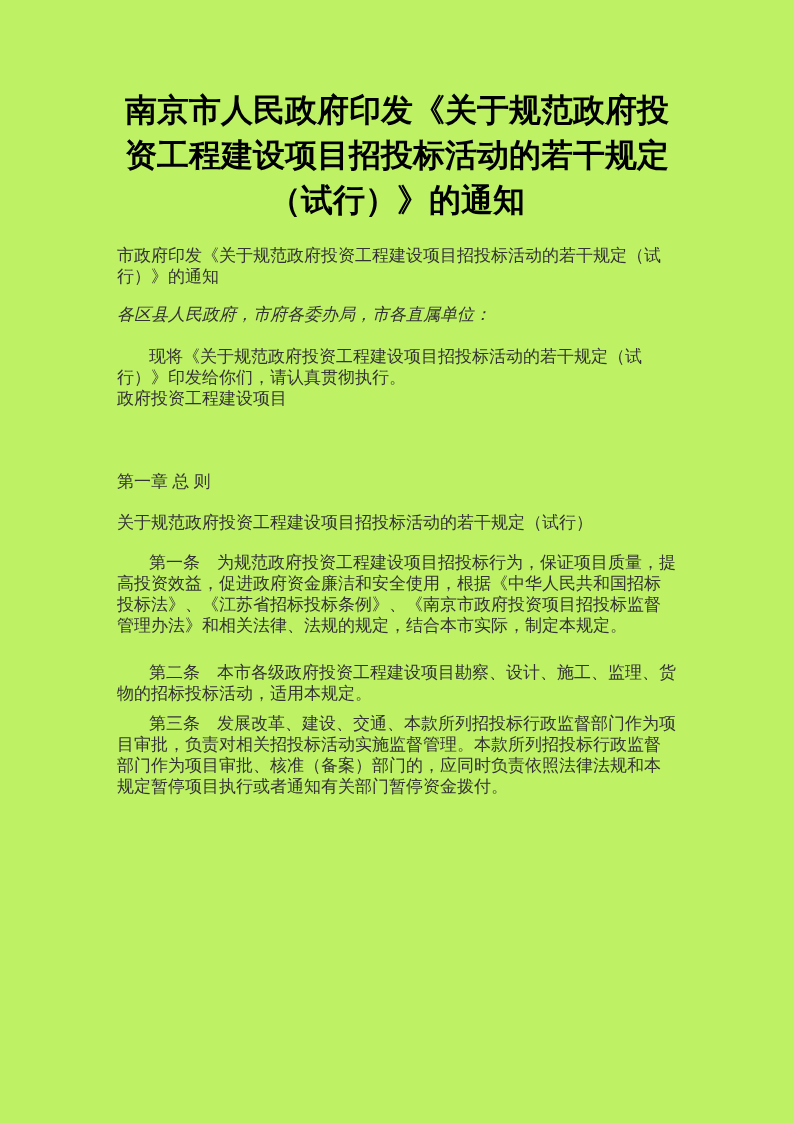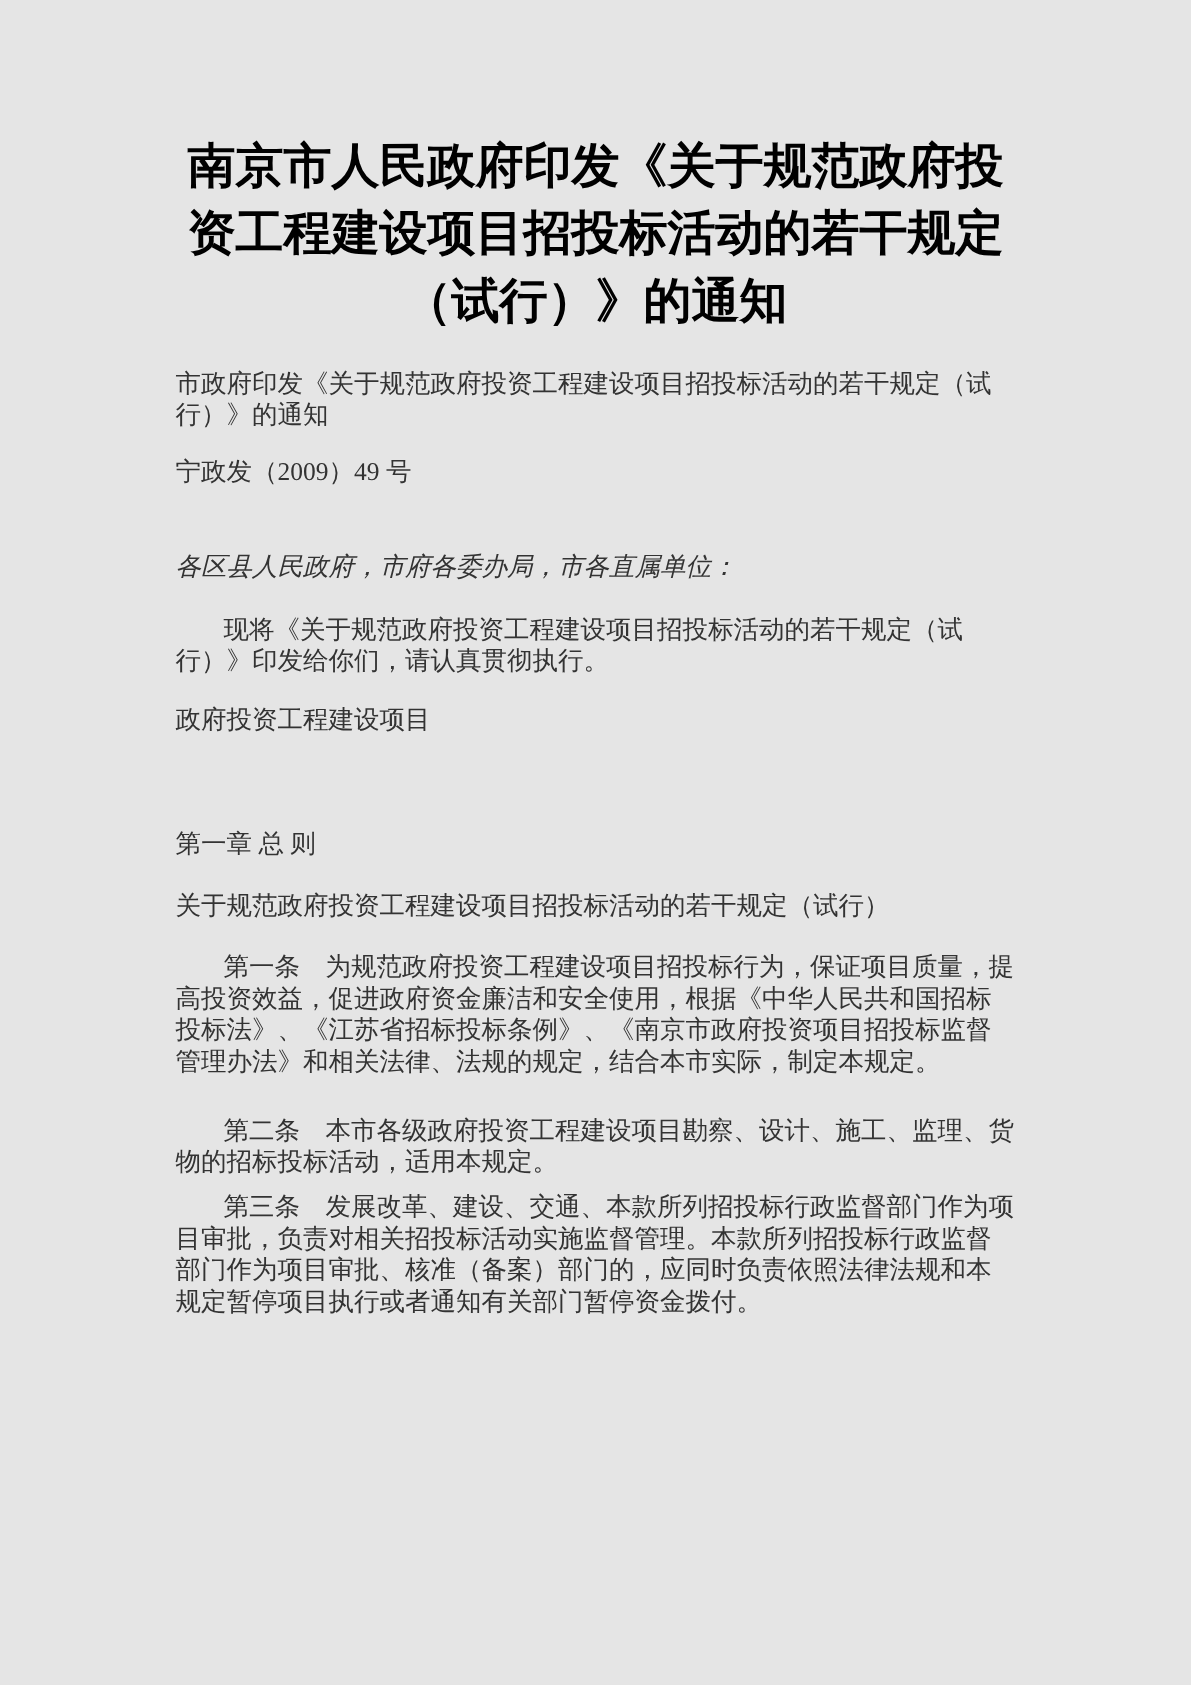--- a/index.html
+++ b/index.html
@@ -12,21 +12,21 @@
     height: 1123px;
     overflow: hidden;
     font-family: "Liberation Serif", serif;
     color: #333333;
   }
   .page {
     box-sizing: border-box;
     width: 794px;
     height: 1123px;
     padding: 88px 117px 0 117px;
-    background: #e5e5e5;
+    background: #bef264;
   }
   .doc-title {
     font-size: 32px;
     line-height: 45px;
     font-weight: 700;
     text-align: center;
     color: #000000;
     margin: 0 0 22px 0;
   }
   p {
@@ -38,39 +38,38 @@
   }
   .publisher {
     font-size: 14px;
     line-height: 19px;
     color: #595959;
     margin-bottom: 46px;
   }
   .indent { text-indent: 32px; }
   .mb13 { margin-bottom: 9px; }
   .mb17 { margin-bottom: 17px; }
-  .mb18 { margin-bottom: 18px; }
+  .mb18 { }
   .mb20 { margin-bottom: 20px; }
   .mb21 { margin-bottom: 21px; font-style: italic; }
   .mb24 { margin-bottom: 24px; }
-  .mb25 { margin-bottom: 25px; }
+  .mb25 { margin-bottom: 25px; font-family: Liberation Mono, monospace; }
   .mb42 { margin-bottom: 42px; }
   .mb62 { margin-bottom: 62px; }
 </style>
 </head>
 <body>
 
 <div class="page">
 
   <h1 class="doc-title">南京市人民政府印发《关于规范政府投资工程建设项目招投标活动的若干规定（试行）》的通知</h1>
 
 
   <p class="mb17">市政府印发《关于规范政府投资工程建设项目招投标活动的若干规定（试行）》的通知</p>
 
-  <p class="mb42">宁政发（2009）49 号</p>
 
   <p class="mb21">各区县人民政府，市府各委办局，市各直属单位：</p>
 
   <p class="indent mb18">现将《关于规范政府投资工程建设项目招投标活动的若干规定（试行）》印发给你们，请认真贯彻执行。</p>
 
   <p class="mb62">政府投资工程建设项目</p>
 
   <p class="mb20">第一章 总 则</p>
 
   <p class="mb20">关于规范政府投资工程建设项目招投标活动的若干规定（试行）</p>

